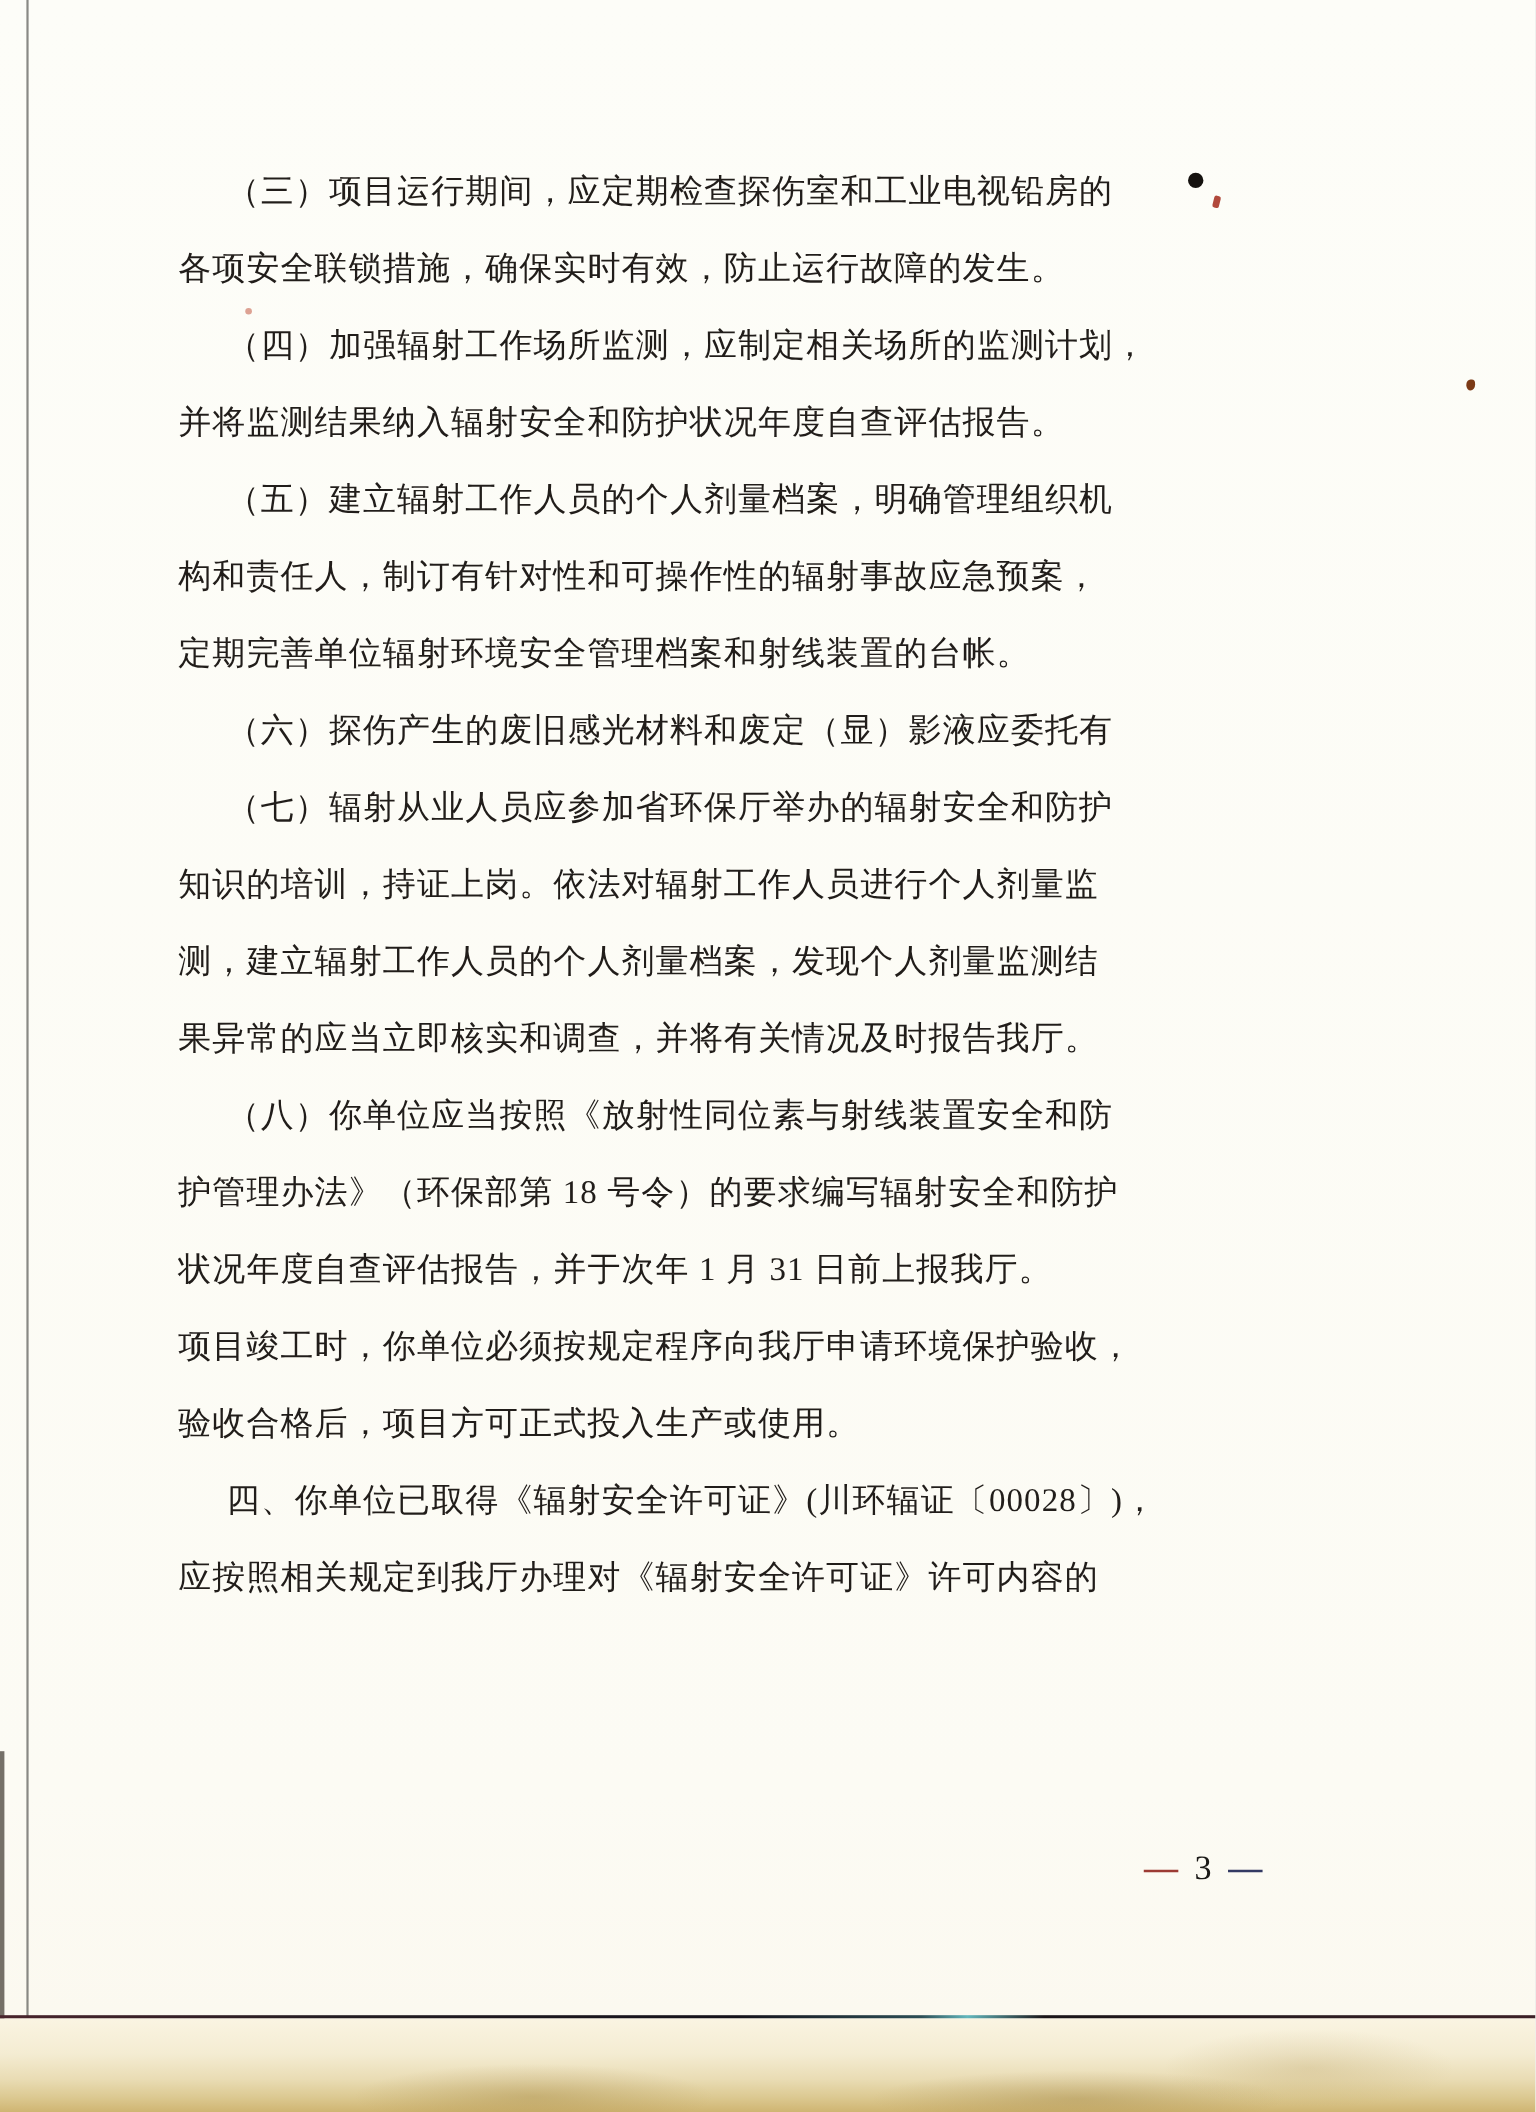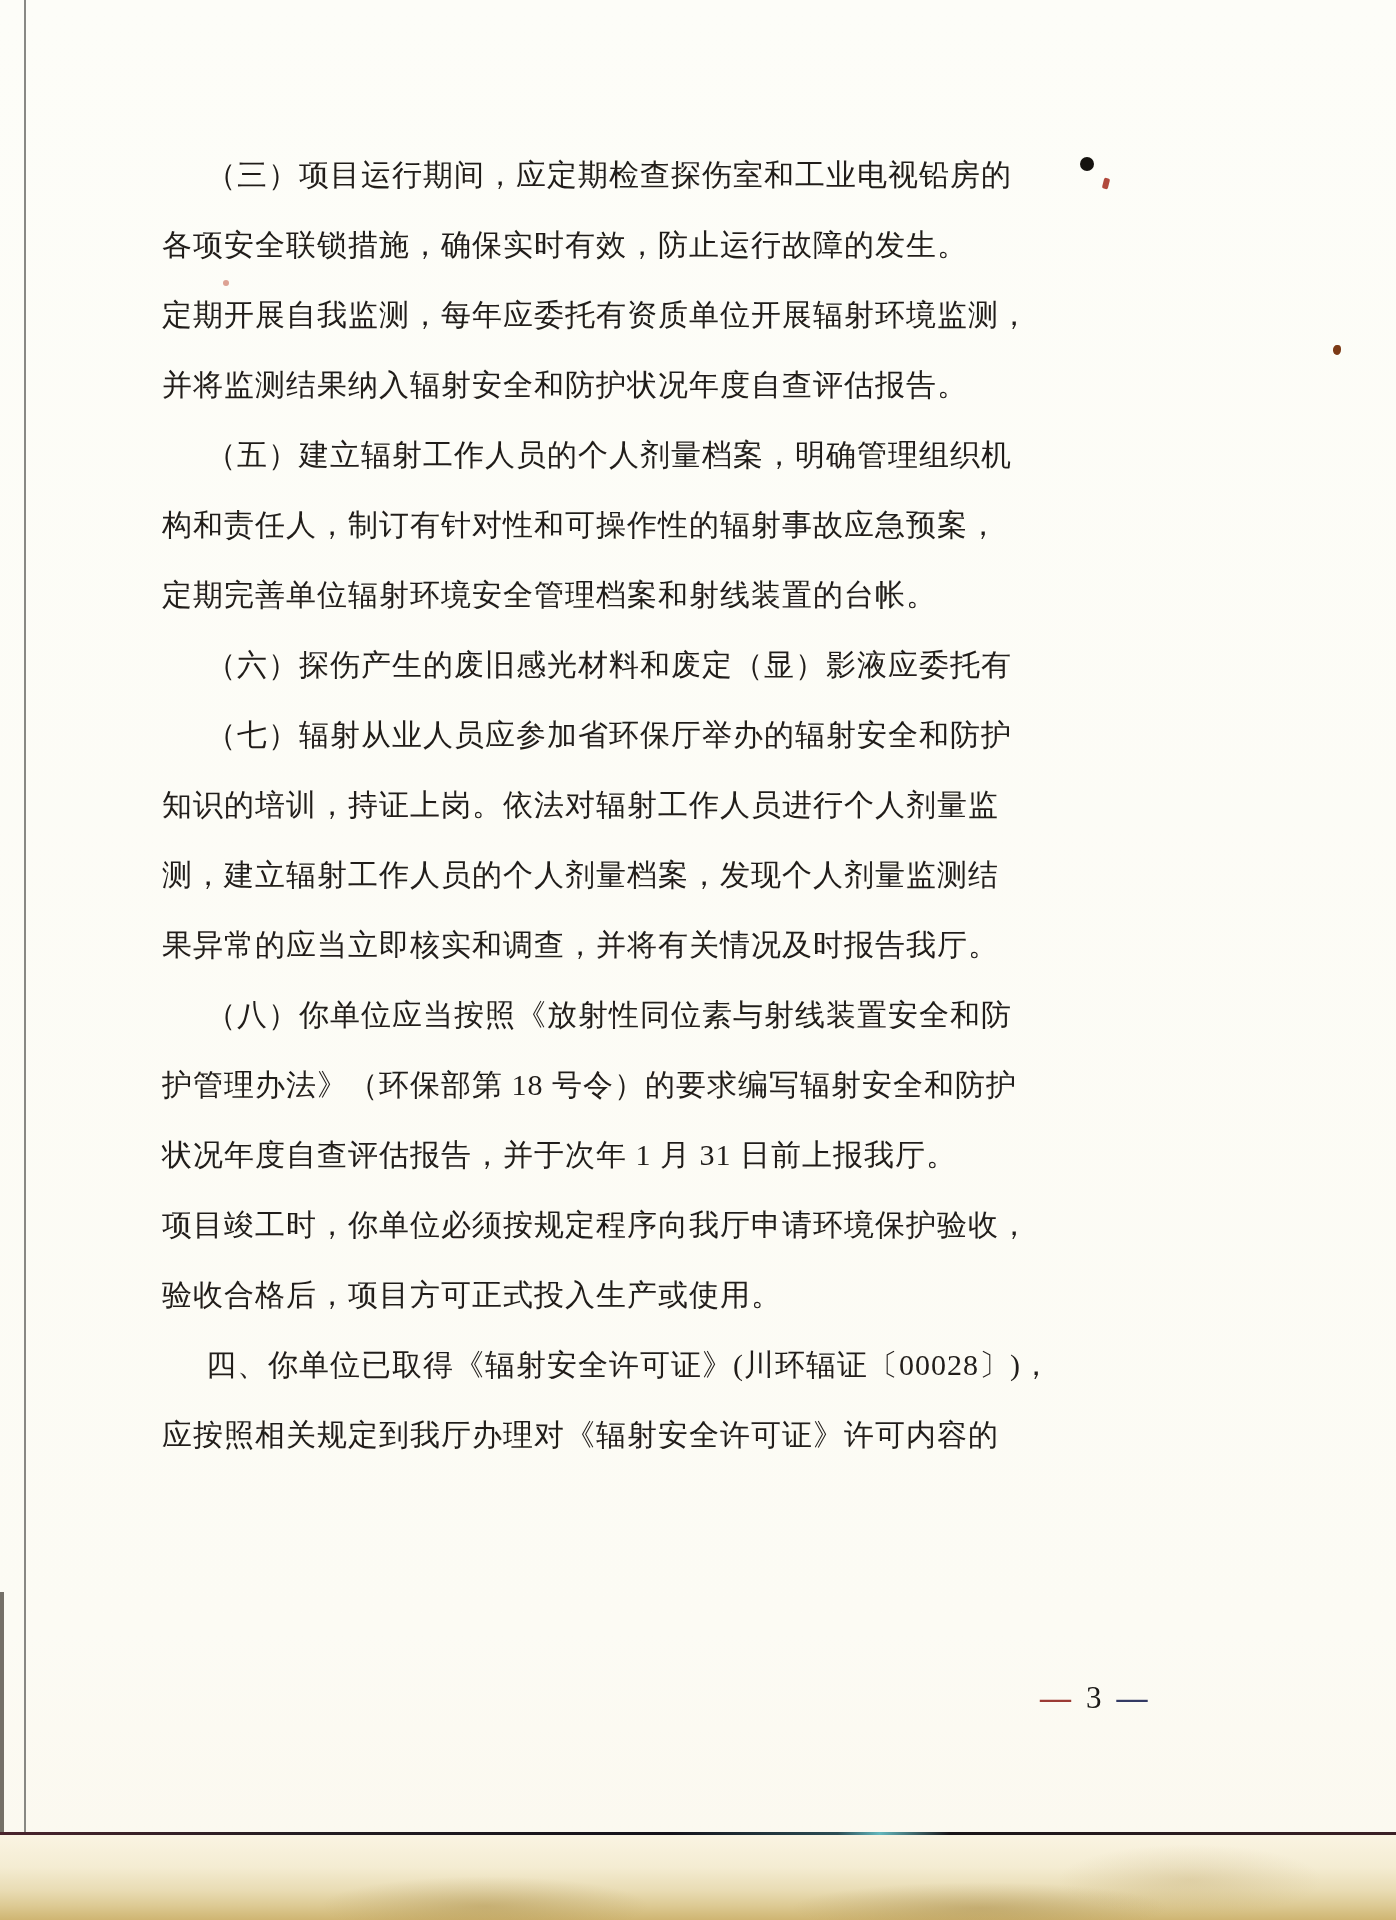--- a/index.html
+++ b/index.html
@@ -131,21 +131,21 @@
 <body>
 
 <div class="scan-page">
 
   <div class="edge-line-left"></div>
   <div class="edge-sliver"></div>
 
   <div class="text-body">
     <div class="line indent">（三）项目运行期间，应定期检查探伤室和工业电视铅房的</div>
     <div class="line">各项安全联锁措施，确保实时有效，防止运行故障的发生。</div>
-    <div class="line">定期开展自我监测，每年应委托有资质单位开展辐射环境监测，</div>
+    <div class="line indent">（四）加强辐射工作场所监测，应制定相关场所的监测计划，</div>
     <div class="line">并将监测结果纳入辐射安全和防护状况年度自查评估报告。</div>
     <div class="line indent">（五）建立辐射工作人员的个人剂量档案，明确管理组织机</div>
     <div class="line">构和责任人，制订有针对性和可操作性的辐射事故应急预案，</div>
     <div class="line">定期完善单位辐射环境安全管理档案和射线装置的台帐。</div>
     <div class="line indent">（六）探伤产生的废旧感光材料和废定（显）影液应委托有</div>
     <div class="line indent">（七）辐射从业人员应参加省环保厅举办的辐射安全和防护</div>
     <div class="line">知识的培训，持证上岗。依法对辐射工作人员进行个人剂量监</div>
     <div class="line">测，建立辐射工作人员的个人剂量档案，发现个人剂量监测结</div>
     <div class="line">果异常的应当立即核实和调查，并将有关情况及时报告我厅。</div>
     <div class="line indent">（八）你单位应当按照《放射性同位素与射线装置安全和防</div>

